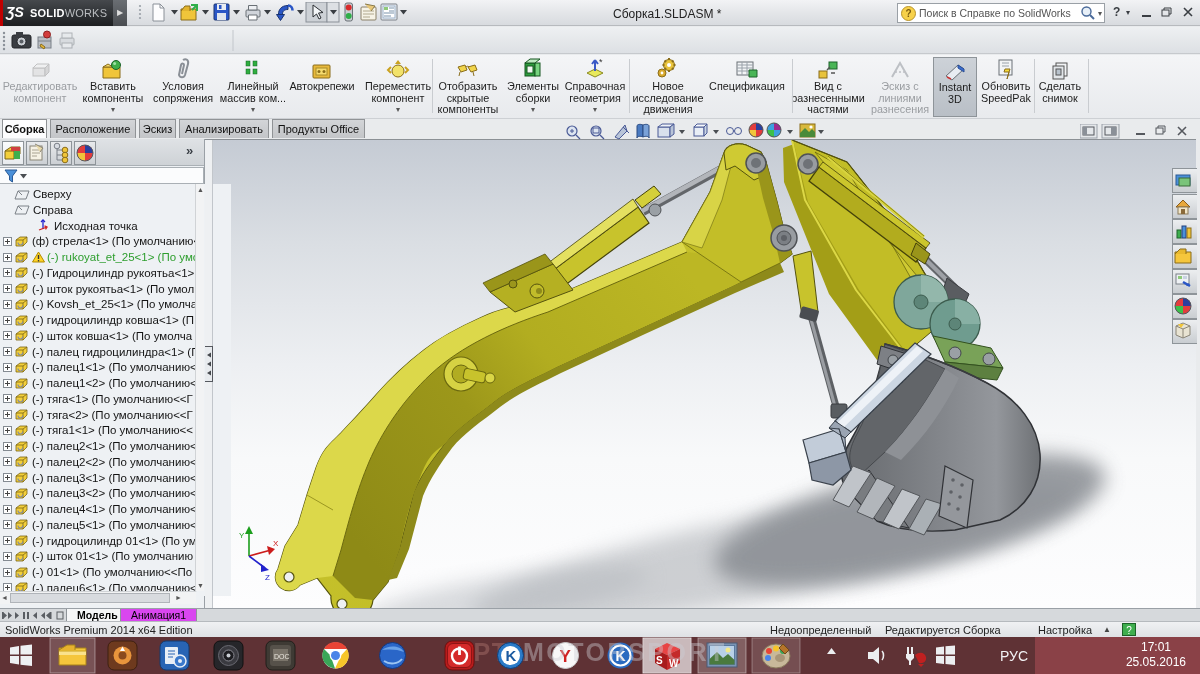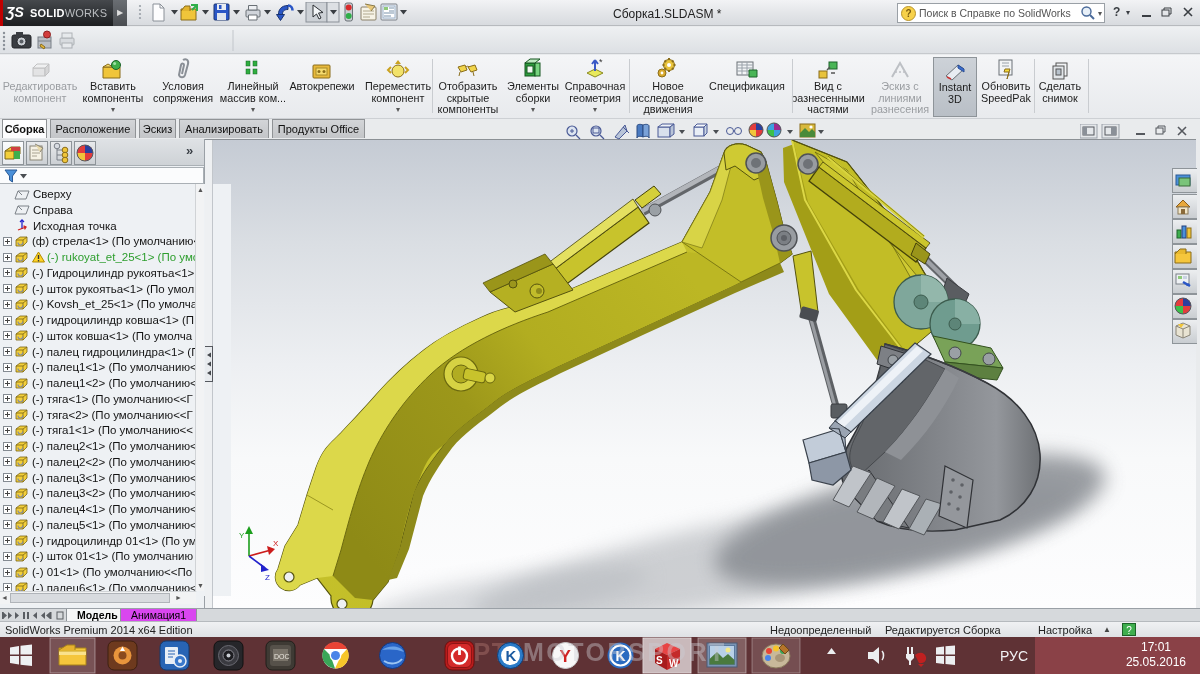--- a/index.html
+++ b/index.html
@@ -611,21 +611,21 @@
             <span>Сверху</span>
           </div>
 <div class="ti" style="top:17.8px;">
             <span style="width:14px"></span>
             <svg width="16" height="13" style="margin:0 3px 0 0px;flex:none">
               <path d="M4 3 L15 3 L12 11 L1 11 Z" fill="none" stroke="#7c8288" stroke-width="1"></path>
               <path d="M4 3 L8 7" stroke="#7c8288" stroke-width="1"></path>
             </svg>
             <span>Справа</span>
           </div>
-<div class="ti" style="top:33.5px;">
+<div class="ti" style="top:33.5px;padding-left:21px;">
             <span style="width:14px"></span>
             <svg width="14" height="13" style="margin:0 4px 0 1px;flex:none">
               <path d="M7 1 L7 10" stroke="#2222cc" stroke-width="1.3"></path>
               <path d="M5 3 L7 1 L9 3" fill="none" stroke="#2222cc" stroke-width="1.3"></path>
               <path d="M3 11 L11 8" stroke="#cc2222" stroke-width="1.3"></path>
               <path d="M8.5 6.8 L11 8 L9.5 10.4" fill="none" stroke="#cc2222" stroke-width="1.3"></path>
             </svg>
             <span>Исходная точка</span>
           </div>
 <div class="ti" style="top:49.2px;">

